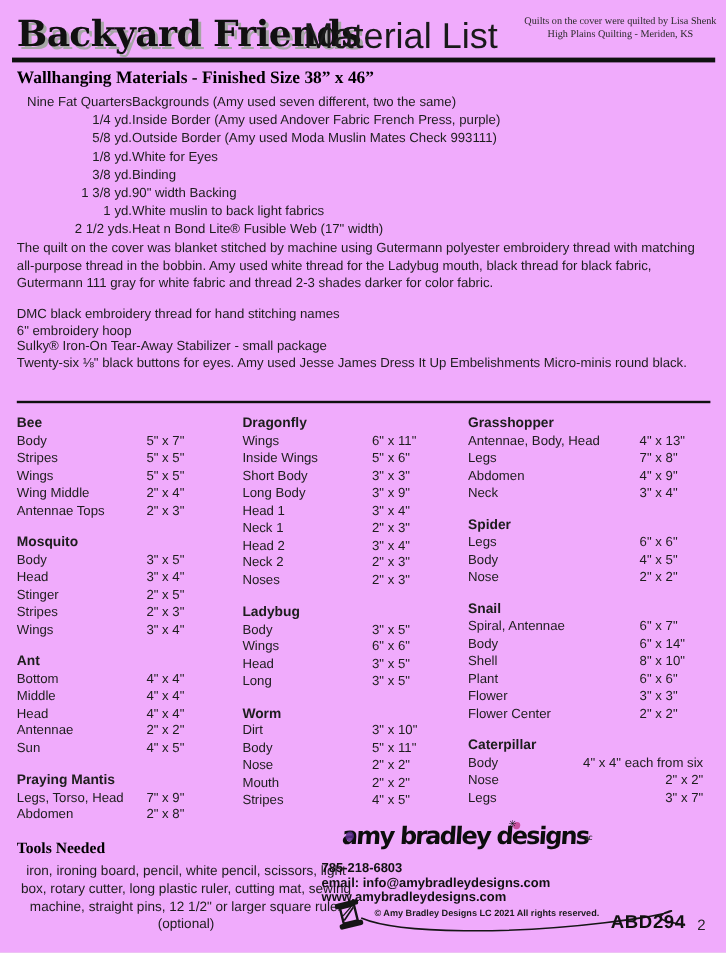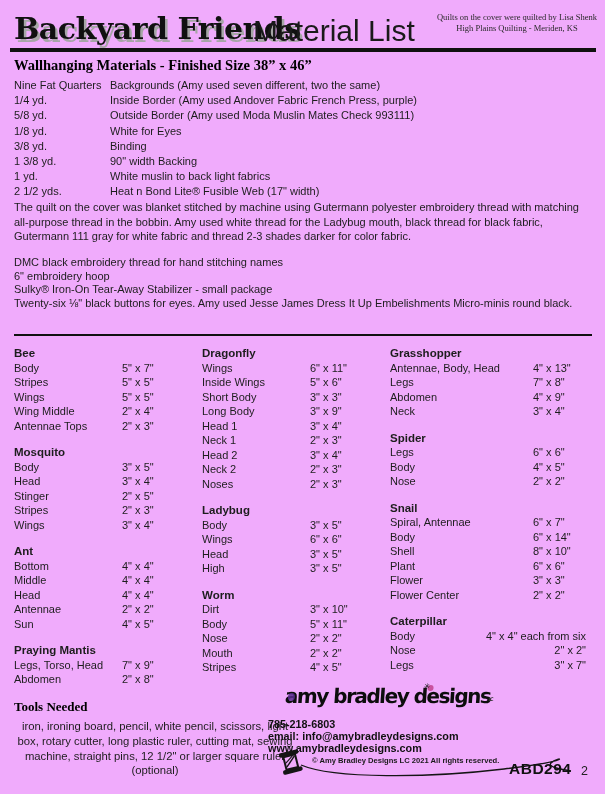--- a/index.html
+++ b/index.html
@@ -21,21 +21,21 @@
     position:absolute;right:8px;top:12px;text-align:center;
     font-family:"Liberation Serif",serif;font-size:8.5px;line-height:10.5px;color:#2a2a2a;
   }
   .rule-main{position:absolute;left:10px;right:9px;top:48px;height:3.5px;background:#101010;}
   
   .materials{position:absolute;left:14px;top:57px;right:10px;}
   .materials-heading{
     font-family:"Liberation Serif",serif;font-size:14.5px;font-weight:bold;color:#000;margin:0 0 4px 0;
   }
   .mat-row{display:flex;font-size:11px;line-height:15.2px;}
-  .mat-qty{width:96px;flex:none;}
+  .mat-qty{width:96px;flex:none;text-align:right;}
   
   .intro{position:absolute;left:14px;top:200px;width:580px;font-size:11px;line-height:14.6px;margin:0;}
   .notions{position:absolute;left:14px;top:256px;width:580px;font-size:11px;line-height:13.5px;}
   .rule-2{position:absolute;left:14px;right:13px;top:334px;height:2px;background:#101010;}
   
   .columns{position:absolute;left:14px;top:346px;display:flex;}
   .cut-col{width:188px;flex:none;}
   .cut-col.c3{width:200px;}
   .cut-section{margin-bottom:12px;}
   .cut-title{font-weight:bold;font-size:11.5px;line-height:14.5px;}
@@ -266,21 +266,21 @@
           </div>
           <div class="cut-row">
             <span class="cut-part">Wings</span>
             <span class="cut-size">6" x 6"</span>
           </div>
           <div class="cut-row">
             <span class="cut-part">Head</span>
             <span class="cut-size">3" x 5"</span>
           </div>
           <div class="cut-row">
-            <span class="cut-part">High</span>
+            <span class="cut-part">Long</span>
             <span class="cut-size">3" x 5"</span>
           </div>
         </div>
         <div class="cut-section">
           <div class="cut-title">Worm</div>
           <div class="cut-row">
             <span class="cut-part">Dirt</span>
             <span class="cut-size">3" x 10"</span>
           </div>
           <div class="cut-row">

